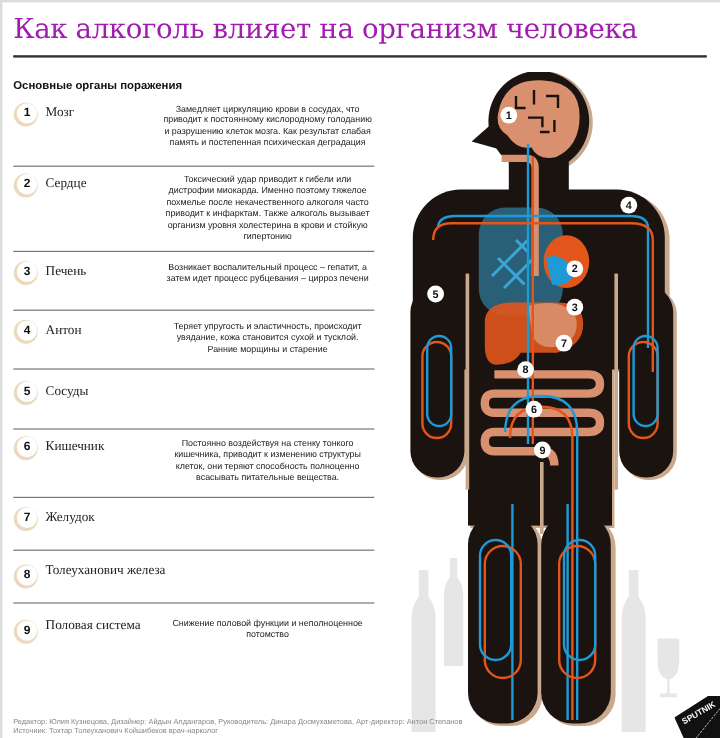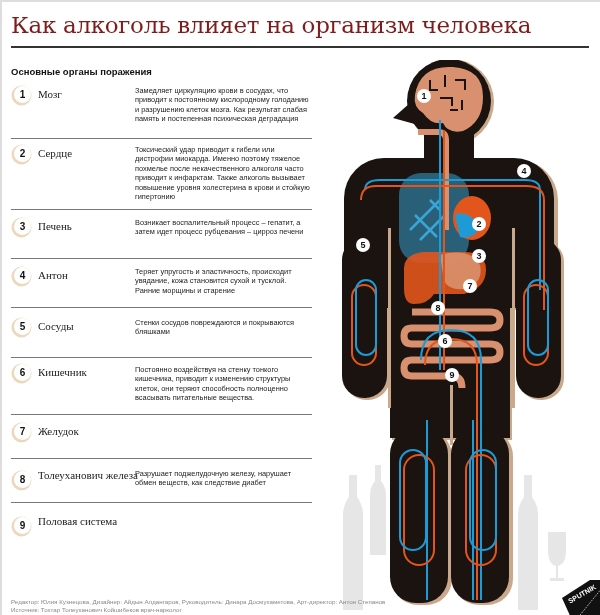--- a/index.html
+++ b/index.html
@@ -1,26 +1,26 @@
 <!DOCTYPE html>
 <html><head>
 <meta charset="utf-8">
 <style>
   html,body{margin:0;padding:0;}
   body{width:600px;height:615px;background:#fff;position:relative;overflow:hidden;font-family:"DejaVu Sans",sans-serif;color:#222;}
   .frame{position:absolute;left:0;top:0;width:600px;height:615px;box-sizing:border-box;border-top:2px solid #ddd;border-left:2px solid #ddd;}
-  .title{position:absolute;left:11px;top:12px;font-family:"DejaVu Serif",serif;font-size:23px;color:#7f1d1d;letter-spacing:-0.3px;white-space:nowrap;}
+  .title{position:absolute;left:11px;top:12px;font-family:"DejaVu Serif",serif;font-size:23px;color:#a21caf;letter-spacing:-0.3px;white-space:nowrap;}
   .title-rule{position:absolute;left:11px;top:46px;width:578px;height:2px;background:#333;}
   .subtitle{position:absolute;left:11px;top:66px;font-size:9.5px;font-weight:bold;color:#111;font-family:"Liberation Sans",sans-serif;}
   .organs{position:absolute;left:11px;top:80px;width:301px;}
   .row{position:relative;border-bottom:1px solid #777;box-sizing:border-box;}
   .row:last-child{border-bottom:none;}
   .num{position:absolute;left:3px;width:17px;height:17px;border-radius:50%;background:#fff;box-shadow:-1px 1px 0 1.5px #ecd9bd;font-size:10px;font-weight:bold;display:flex;align-items:center;justify-content:center;color:#111;font-family:"Liberation Sans",sans-serif;}
   .name{position:absolute;left:27px;font-size:11px;color:#222;line-height:12px;font-family:Liberation Serif, serif;}
-  .desc{position:absolute;left:124px;width:176px;font-size:7.4px;line-height:9.4px;color:#222;font-family:"Liberation Sans",sans-serif;}
+  .desc{position:absolute;left:124px;width:176px;font-size:7.4px;line-height:9.4px;color:#222;font-family:"Liberation Sans",sans-serif;text-align:center;}
   .credits{position:absolute;left:11px;top:598px;font-size:6.2px;line-height:7.5px;color:#888;font-family:"Liberation Sans",sans-serif;white-space:nowrap;}
   .figure{position:absolute;left:330px;top:60px;width:270px;height:555px;}
   .badge{position:absolute;width:14px;height:14px;border-radius:50%;background:#fff;font-size:9px;font-weight:bold;color:#111;display:flex;align-items:center;justify-content:center;font-family:"Liberation Sans",sans-serif;}
   .logo{position:absolute;left:562px;top:580px;width:40px;height:40px;}
 </style>
 </head>
 <body>
 
 <div class="frame"></div>
 
@@ -30,54 +30,53 @@
 
 <div class="organs">
   <div class="row" style="height:59px">
     <div class="num" style="top:6px">1</div>
     <div class="name" style="top:8px">Мозг</div>
     <div class="desc" style="top:6px">Замедляет циркуляцию крови в сосудах, что приводит к постоянному кислородному голоданию и разрушению клеток мозга. Как результат слабая память и постепенная психическая деградация</div>
   </div>
   <div class="row" style="height:71px">
     <div class="num" style="top:6px">2</div>
     <div class="name" style="top:8px">Сердце</div>
-    <div class="desc" style="top:6px">Токсический удар приводит к гибели или дистрофии миокарда. Именно поэтому тяжелое похмелье после некачественного алкоголя часто приводит к инфарктам. Также алкоголь вызывает повышение уровня холестерина в крови и стойкую гипертонию</div>
+    <div class="desc" style="top:6px">Токсический удар приводит к гибели или дистрофии миокарда. Именно поэтому тяжелое похмелье после некачественного алкоголя часто приводит к инфарктам. Также алкоголь вызывает организм уровня холестерина в крови и стойкую гипертонию</div>
   </div>
   <div class="row" style="height:49px">
     <div class="num" style="top:8px">3</div>
     <div class="name" style="top:10px">Печень</div>
     <div class="desc" style="top:8px">Возникает воспалительный процесс – гепатит, а затем идет процесс рубцевания – цирроз печени</div>
   </div>
   <div class="row" style="height:49px">
     <div class="num" style="top:8px">4</div>
     <div class="name" style="top:10px">Антон</div>
     <div class="desc" style="top:8px">Теряет упругость и эластичность, происходит увядание, кожа становится сухой и тусклой. Ранние морщины и старение</div>
   </div>
   <div class="row" style="height:50px">
     <div class="num" style="top:10px">5</div>
     <div class="name" style="top:12px">Сосуды</div>
-    <div class="desc" style="top:10px">Стенки сосудов повреждаются и покрываются бляшками</div>
   </div>
   <div class="row" style="height:57px">
     <div class="num" style="top:6px">6</div>
     <div class="name" style="top:8px">Кишечник</div>
     <div class="desc" style="top:7px">Постоянно воздействуя на стенку тонкого кишечника, приводит к изменению структуры клеток, они теряют способность полноценно всасывать питательные вещества.</div>
   </div>
   <div class="row" style="height:44px">
     <div class="num" style="top:8px">7</div>
     <div class="name" style="top:10px">Желудок</div>
   </div>
   <div class="row" style="height:44px">
     <div class="num" style="top:12px">8</div>
     <div class="name" style="top:10px">Толеуханович железа</div>
-    <div class="desc" style="top:10px">Разрушает поджелудочную железу, нарушает обмен веществ, как следствие диабет</div>
   </div>
   <div class="row" style="height:50px">
     <div class="num" style="top:14px">9</div>
     <div class="name" style="top:12px">Половая система</div>
+    <div class="desc" style="top:12px">Снижение половой функции и неполноценное потомство</div>
   </div>
 </div>
 
 <div class="figure">
   <svg width="270" height="555" viewBox="330 60 270 555" xmlns="http://www.w3.org/2000/svg">
 
     <g fill="#e6e6e6">
       <path d="M343 610 v-95 q0-10 6-18 v-22 h8 v22 q6 8 6 18 v95 z"></path>
       <path d="M370 555 v-60 q0-8 5-14 v-16 h6 v16 q5 6 5 14 v60 z"></path>
       <path d="M518 610 v-95 q0-10 6-18 v-22 h8 v22 q6 8 6 18 v95 z"></path>

